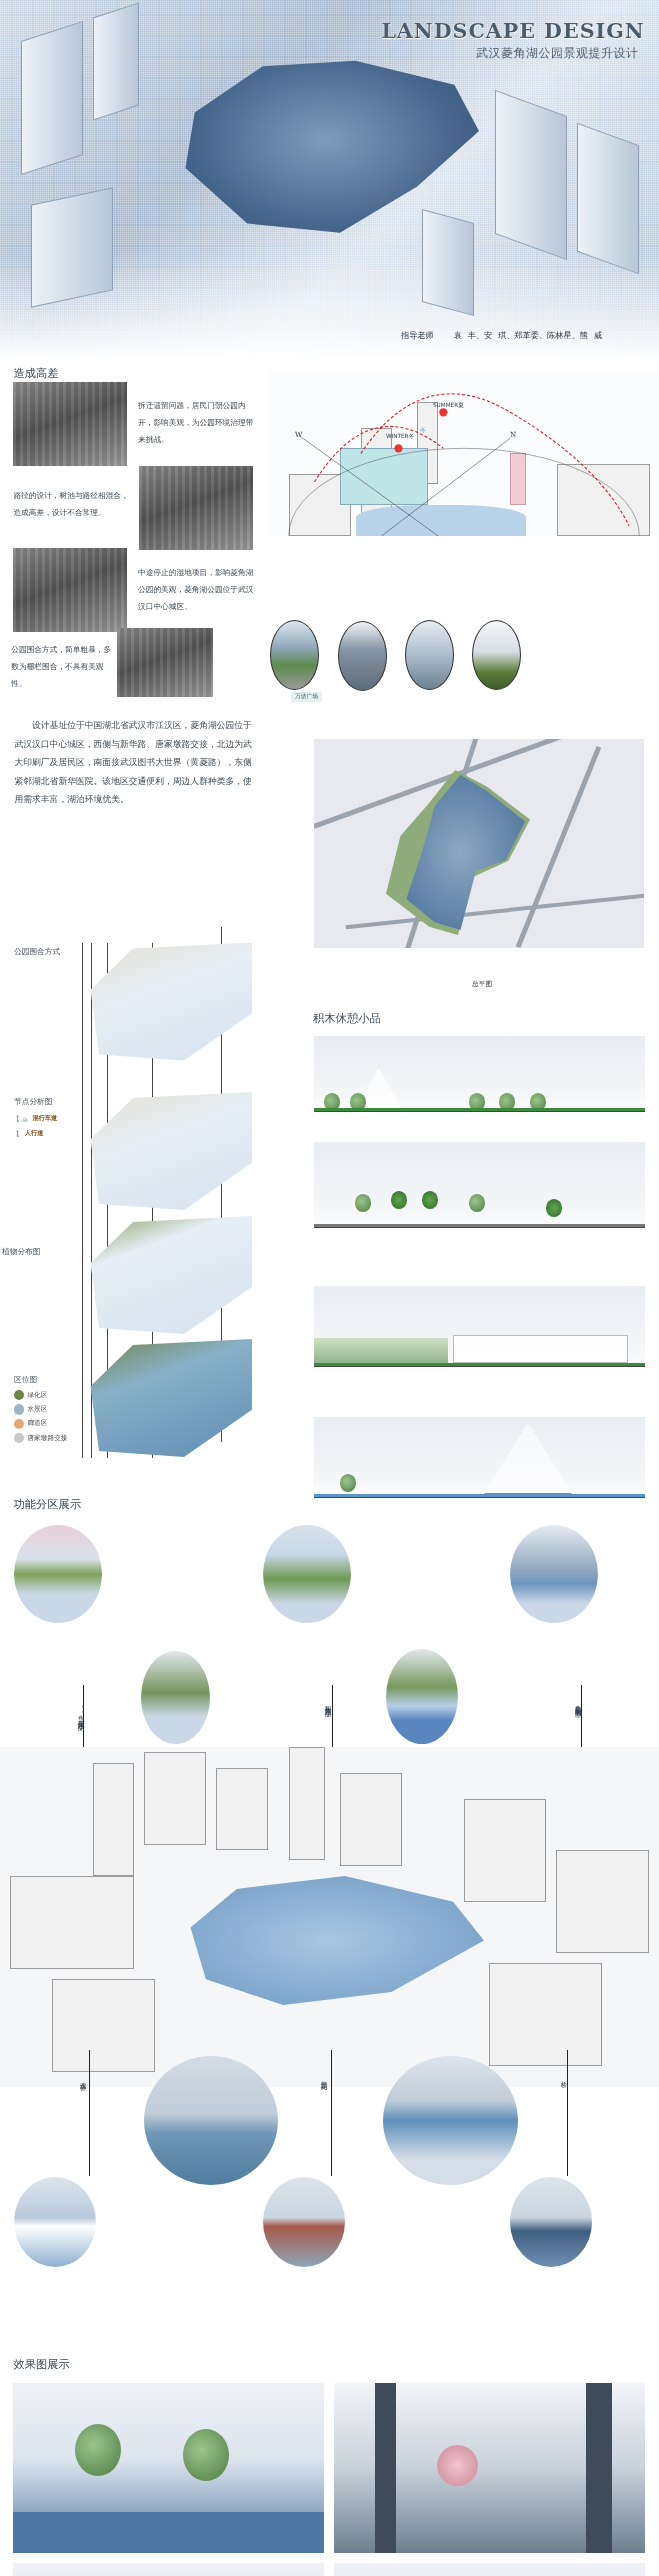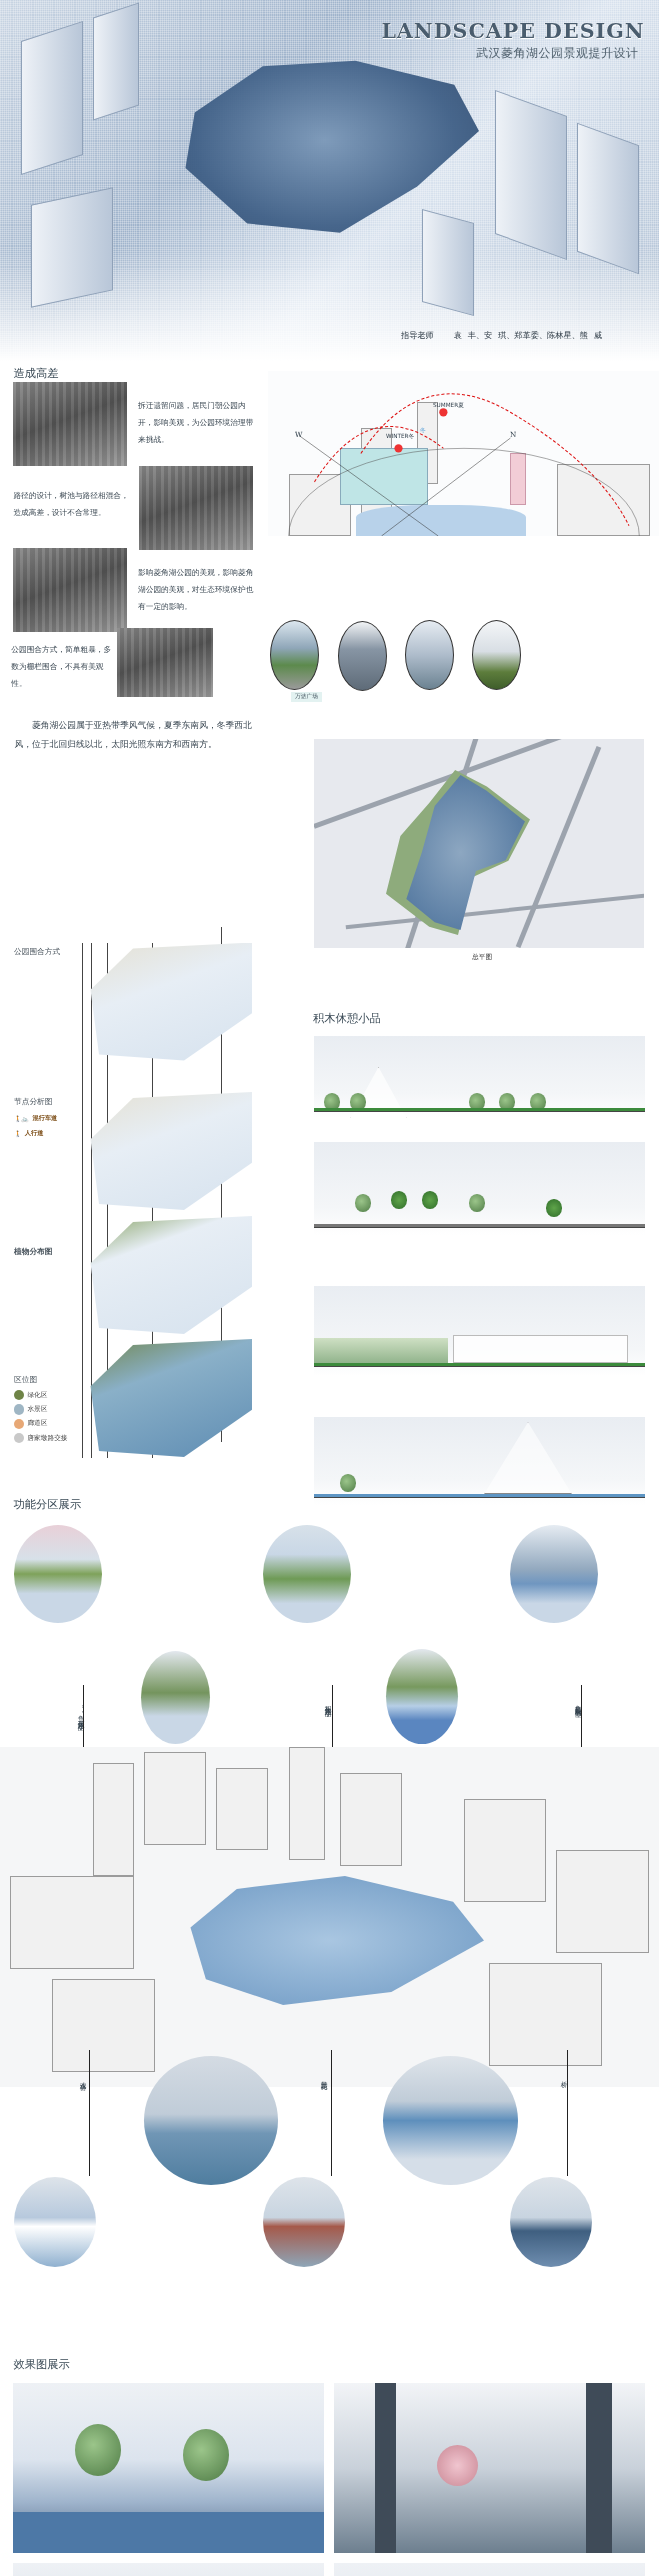--- a/index.html
+++ b/index.html
@@ -72,21 +72,21 @@
 
 <div class="abs section-title" style="left:13.4px;top:366px;">造成高差</div>
 
 <div class="abs photo" style="left:13.4px;top:382px;width:114px;height:84px;"></div>
 <div class="abs note" style="left:138px;top:397px;width:117px;">拆迁遗留问题，居民门朝公园内开，影响美观，为公园环境治理带来挑战。</div>
 
 <div class="abs note" style="left:13.4px;top:487px;width:117px;">路径的设计，树池与路径相混合，造成高差，设计不合常理。</div>
 <div class="abs photo" style="left:139px;top:466px;width:114px;height:84px;"></div>
 
 <div class="abs photo" style="left:13.4px;top:548px;width:114px;height:84px;"></div>
-<div class="abs note" style="left:138px;top:564px;width:117px;">影响菱角湖公园的美观，影响菱角湖公园的美观，对生态环境保护也有一定的影响。</div>
+<div class="abs note" style="left:138px;top:564px;width:117px;">中途停止的湿地项目，影响菱角湖公园的美观，菱角湖公园位于武汉汉口中心城区。</div>
 
 <div class="abs note" style="left:11.3px;top:641px;width:103px;">公园围合方式，简单粗暴，多数为栅栏围合，不具有美观性。</div>
 <div class="abs photo" style="left:117px;top:628px;width:96px;height:69px;"></div>
 
 <div class="abs sun-diagram" style="left:268px;top:371px;width:392px;height:165px;">
   <div class="city-block" style="left:20.6px;top:103px;width:62px;height:62px;"></div>
   <div class="city-block" style="left:93px;top:57px;width:31px;height:93px;"></div>
   <div class="city-block" style="left:149px;top:31px;width:20.6px;height:82px;"></div>
   <div class="city-block" style="left:72px;top:77px;width:88px;height:57px;background:#bfe5e6;border-color:#8ab;"></div>
   <div class="city-block" style="left:242px;top:82px;width:15.5px;height:52px;background:#f2cdd6;border-color:#c9a;"></div>
@@ -108,44 +108,44 @@
   <span style="position:absolute;left:242px;top:59px;font-size:7.2px;font-family:'DejaVu Serif',serif;">N</span>
 </div>
 
 <div class="abs circle" style="left:270px;top:620px;width:49px;height:70px;background:linear-gradient(180deg,#dce7ef 0%,#8fa6b8 40%,#5c8a4c 65%,#9a9a9a 100%);"></div>
 <div class="abs circle" style="left:338px;top:621px;width:49px;height:70px;background:linear-gradient(180deg,#f2f4f6 0%,#8795a4 40%,#5e6b78 100%);"></div>
 <div class="abs circle" style="left:405px;top:620px;width:49px;height:70px;background:linear-gradient(180deg,#e6ecf2 0%,#aebccb 50%,#6b8291 100%);"></div>
 <div class="abs circle" style="left:472px;top:620px;width:49px;height:70px;background:linear-gradient(180deg,#f4f6f8 0%,#d8dee4 45%,#5d7d3c 75%,#3f5e2b 100%);"></div>
 <div class="abs circ-label" style="left:291px;top:692px;">万达广场</div>
 
 <div class="abs" style="left:14.4px;top:716px;width:242px;">
-  <p class="para">菱角湖公园属于亚热带季风气候，夏季东南风，冬季西北风，位于北回归线以北，太阳光照东南方和西南方。</p>
+  <p class="para">设计基址位于中国湖北省武汉市江汉区，菱角湖公园位于武汉汉口中心城区，西侧与新华路、唐家墩路交接，北边为武大印刷厂及居民区，南面接武汉图书大世界（黄菱路），东侧紧邻湖北省新华医院。该地区交通便利，周边人群种类多，使用需求丰富，湖泊环境优美。</p>
 </div>
 
 <div class="abs plan" style="left:314px;top:739px;width:330px;height:209px;">
   <div class="road" style="left:0;top:85px;width:361px;height:5.2px;transform:rotate(-20deg);transform-origin:left;"></div>
   <div class="road" style="left:124px;top:-10.3px;width:5.2px;height:237px;transform:rotate(18deg);"></div>
   <div class="road" style="left:242px;top:0;width:5.2px;height:216px;transform:rotate(22deg);"></div>
   <div class="road" style="left:31px;top:170px;width:309px;height:4.1px;transform:rotate(-6deg);"></div>
   <div style="position:absolute;left:72px;top:31px;width:144px;height:165px;background:#8eab7c;clip-path:polygon(48% 0%,70% 10%,100% 30%,85% 55%,60% 65%,50% 100%,30% 95%,0% 75%,10% 40%,30% 20%);"></div>
   <div class="lake" style="left:82px;top:36px;width:129px;height:155px;clip-path:polygon(50% 0%,70% 10%,100% 30%,85% 55%,62% 62%,50% 100%,30% 95%,8% 80%,20% 50%,30% 20%);"></div>
 </div>
-<div class="abs caption" style="left:472px;top:953px;">总平图</div>
+<div class="abs caption" style="left:472px;top:980px;">总平图</div>
 
 <div class="abs legend-title" style="left:14px;top:947px;">公园围合方式</div>
 <div class="abs legend-title" style="left:14px;top:1097px;">节点分析图</div>
 <div class="abs road-legend" style="left:14px;top:1114px;">
   <span>🚶🚲</span>
   <span>混行车道</span>
 </div>
 <div class="abs road-legend" style="left:14px;top:1129px;">
   <span>🚶</span>
   <span>人行道</span>
 </div>
-<div class="abs legend-title" style="left:14px;top:1247px;font-weight:bold;">植物分布图</div>
+<div class="abs legend-title" style="left:2px;top:1247px;">植物分布图</div>
 <div class="abs legend-title" style="left:14px;top:1375px;">区位图</div>
 <div class="abs" style="left:14px;top:1390px;display:flex;flex-direction:column;gap:4.1px;">
   <div class="legend-item">
       <span class="dot" style="background:#6f8447;"></span>
       <span>绿化区</span>
     </div>
   <div class="legend-item">
       <span class="dot" style="background:#9fb6c4;"></span>
       <span>水景区</span>
     </div>

